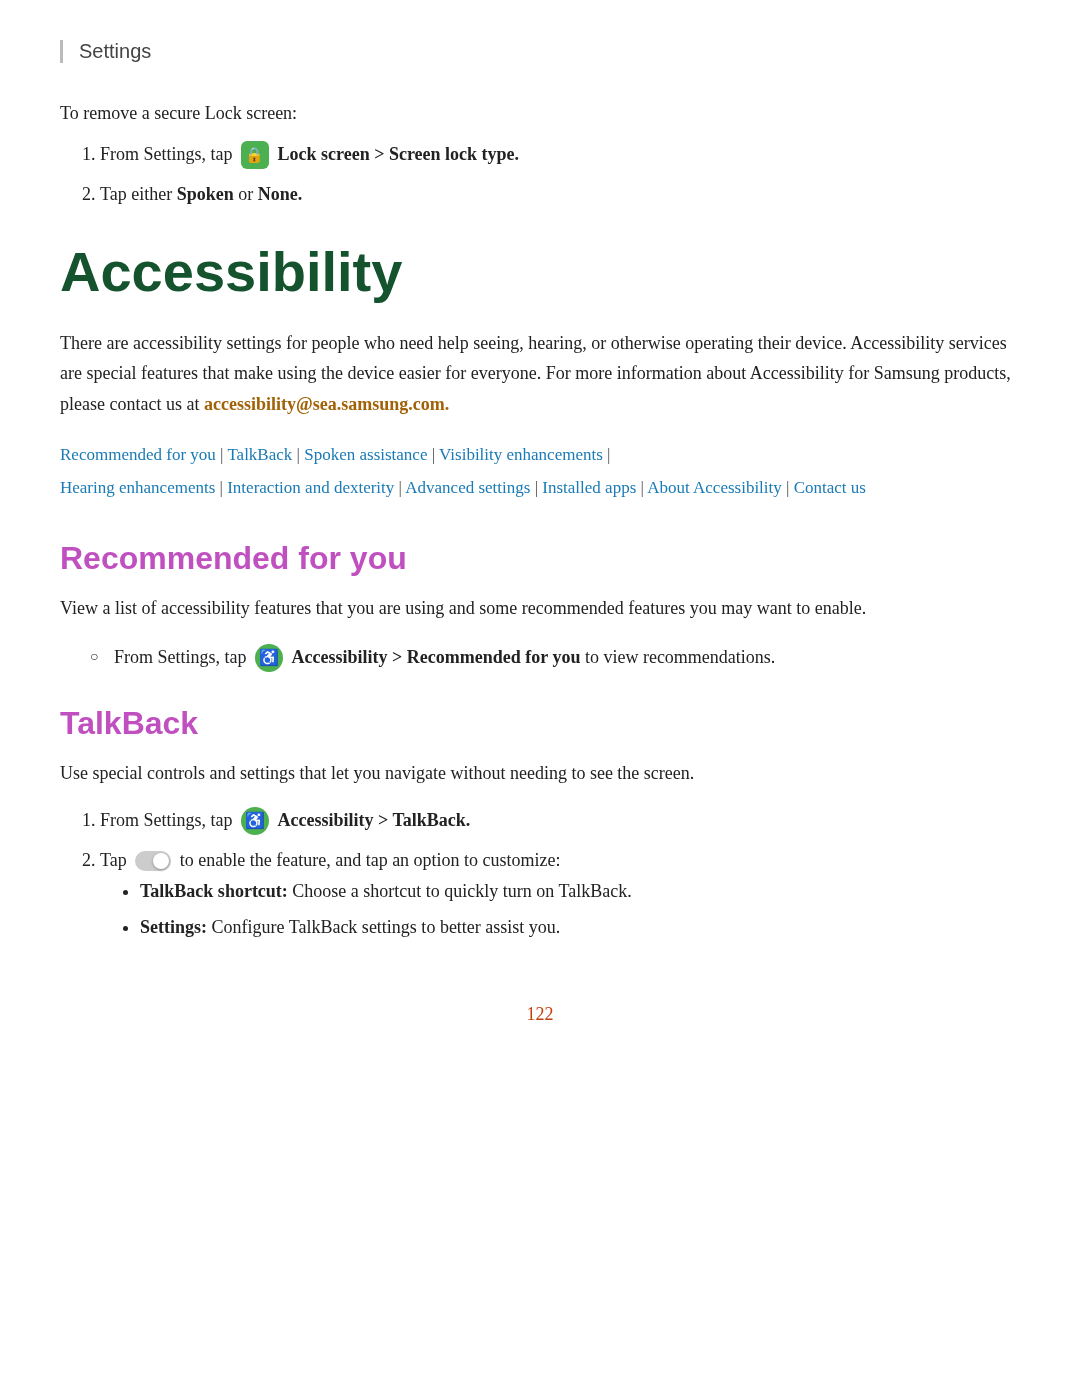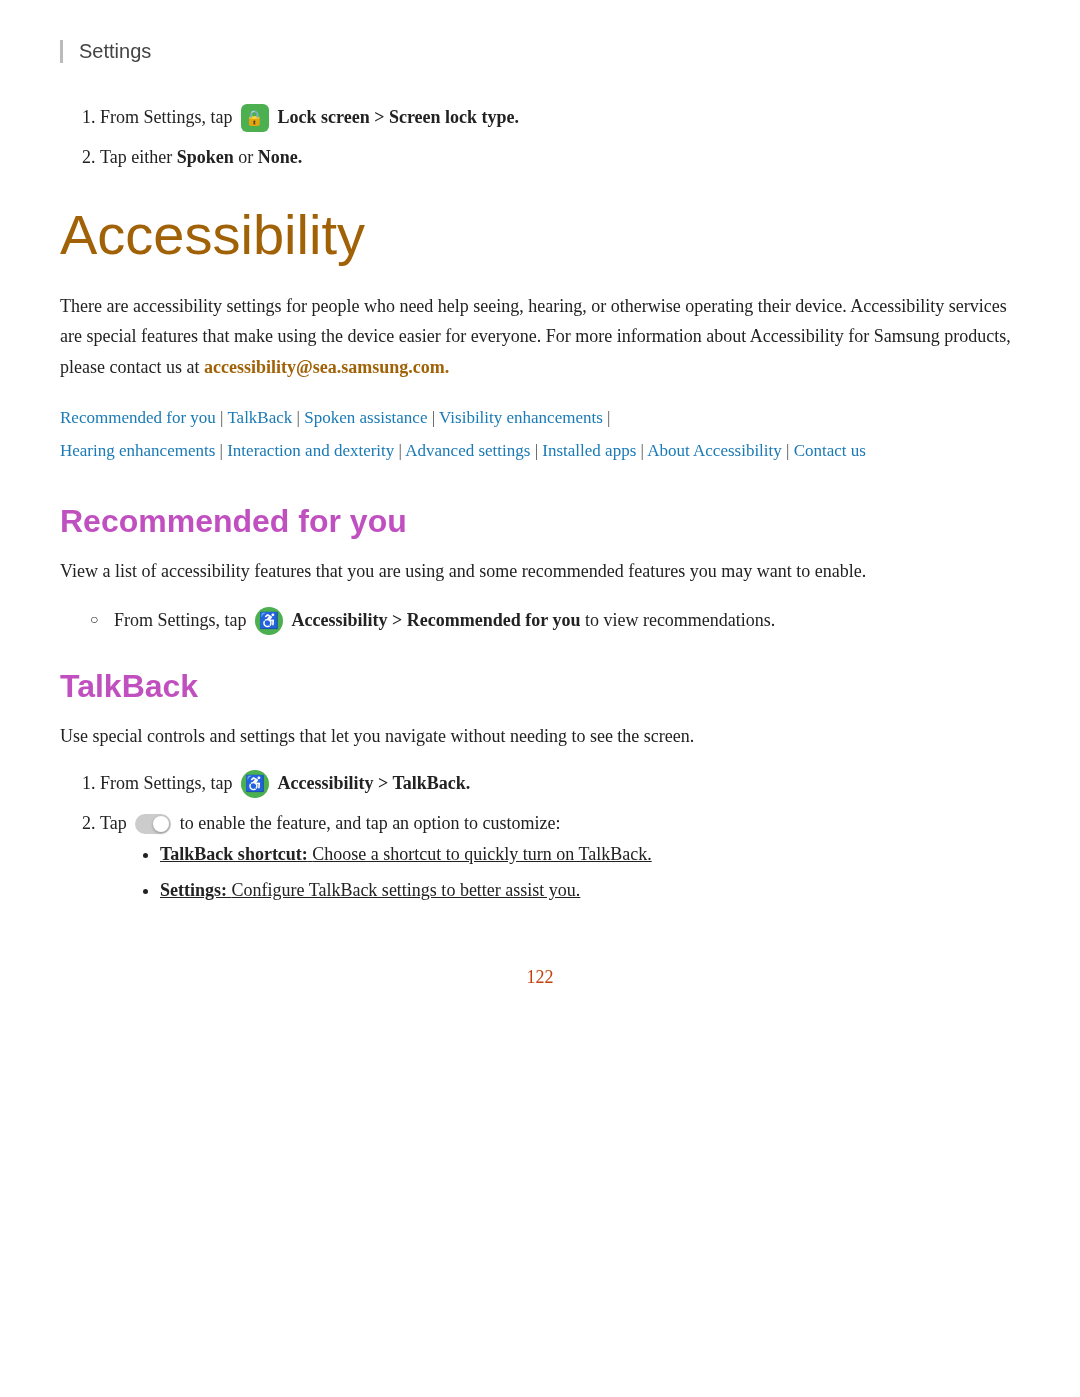--- a/index.html
+++ b/index.html
@@ -38,22 +38,22 @@
     }
 
     .ordered-list li {
       margin-bottom: 10px;
       line-height: 1.6;
     }
 
     .accessibility-title {
       font-family: Arial, sans-serif;
       font-size: 56px;
-      font-weight: 400;
-      color: #a16207;
+      font-weight: 700;
+      color: #14532d;
       margin-bottom: 24px;
     }
 
     .desc-paragraph {
       font-size: 18px;
       line-height: 1.7;
       margin-bottom: 20px;
     }
 
     .email-link {
@@ -184,23 +184,22 @@
       background: #fff;
       border-radius: 50%;
       position: absolute;
       top: 2px;
       right: 2px;
       box-shadow: 0 1px 3px rgba(0,0,0,0.3);
     }
 
     .bullet-disc {
       list-style: disc;
-      margin-left: 60px;
+      margin-left: 40px;
       margin-bottom: 16px;
-      text-decoration: underline;
     }
 
     .bullet-disc li {
       font-size: 18px;
       line-height: 1.8;
       margin-bottom: 4px;
     }
 
     .page-number {
       text-align: center;
@@ -214,20 +213,21 @@
     }
   </style>
 </head>
 <body>
 
 <div class="settings-header">
   <span>Settings</span>
 </div>
 
 <div class="intro-section">
+  <p>To remove a secure Lock screen:</p>
   <ol class="ordered-list">
     <li>
       From Settings, tap
       <span class="icon-lock"></span>
       <span class="bold">Lock screen &gt; Screen lock type.</span>
     </li>
     <li>
       Tap either <span class="bold">Spoken</span> or <span class="bold">None.</span>
     </li>
   </ol>

